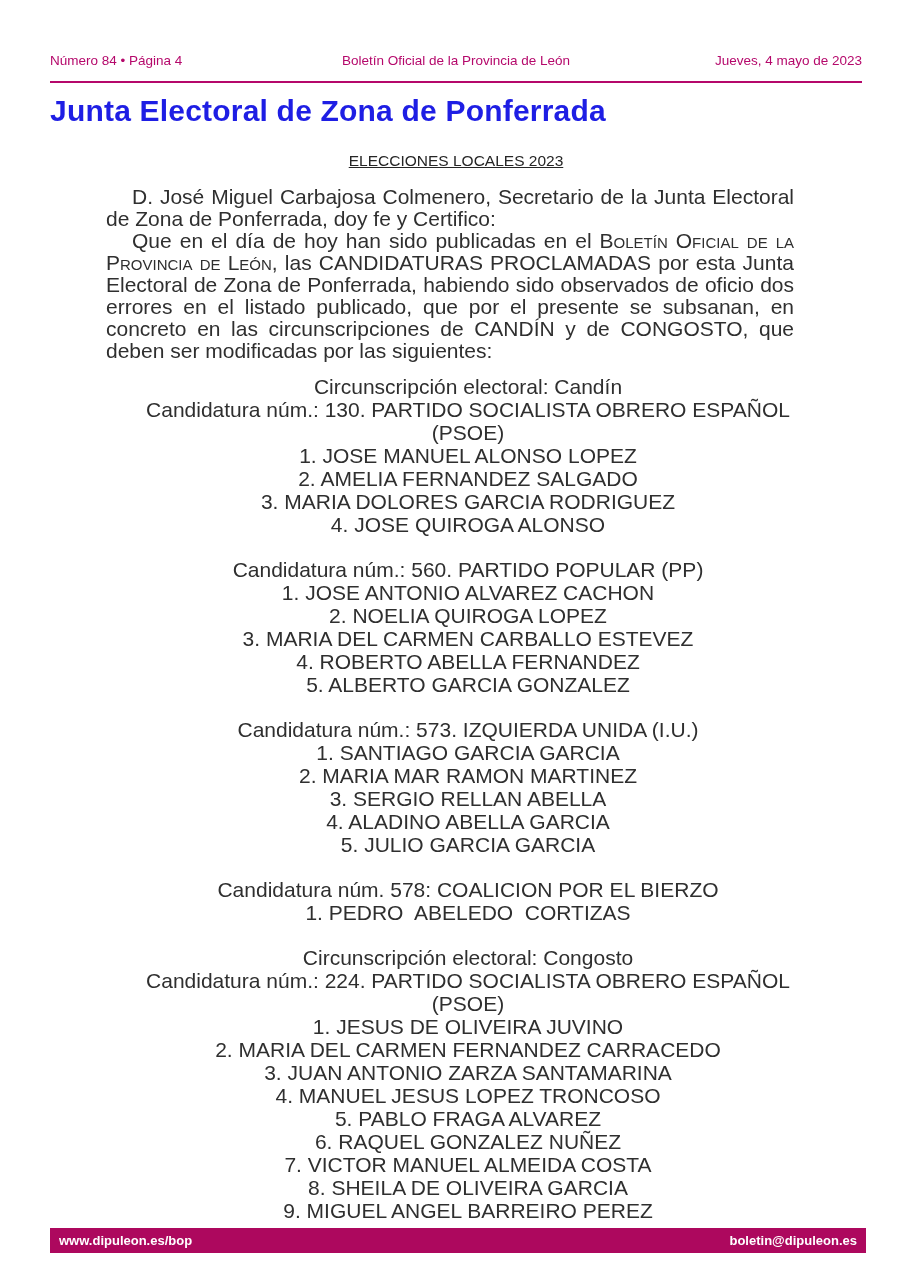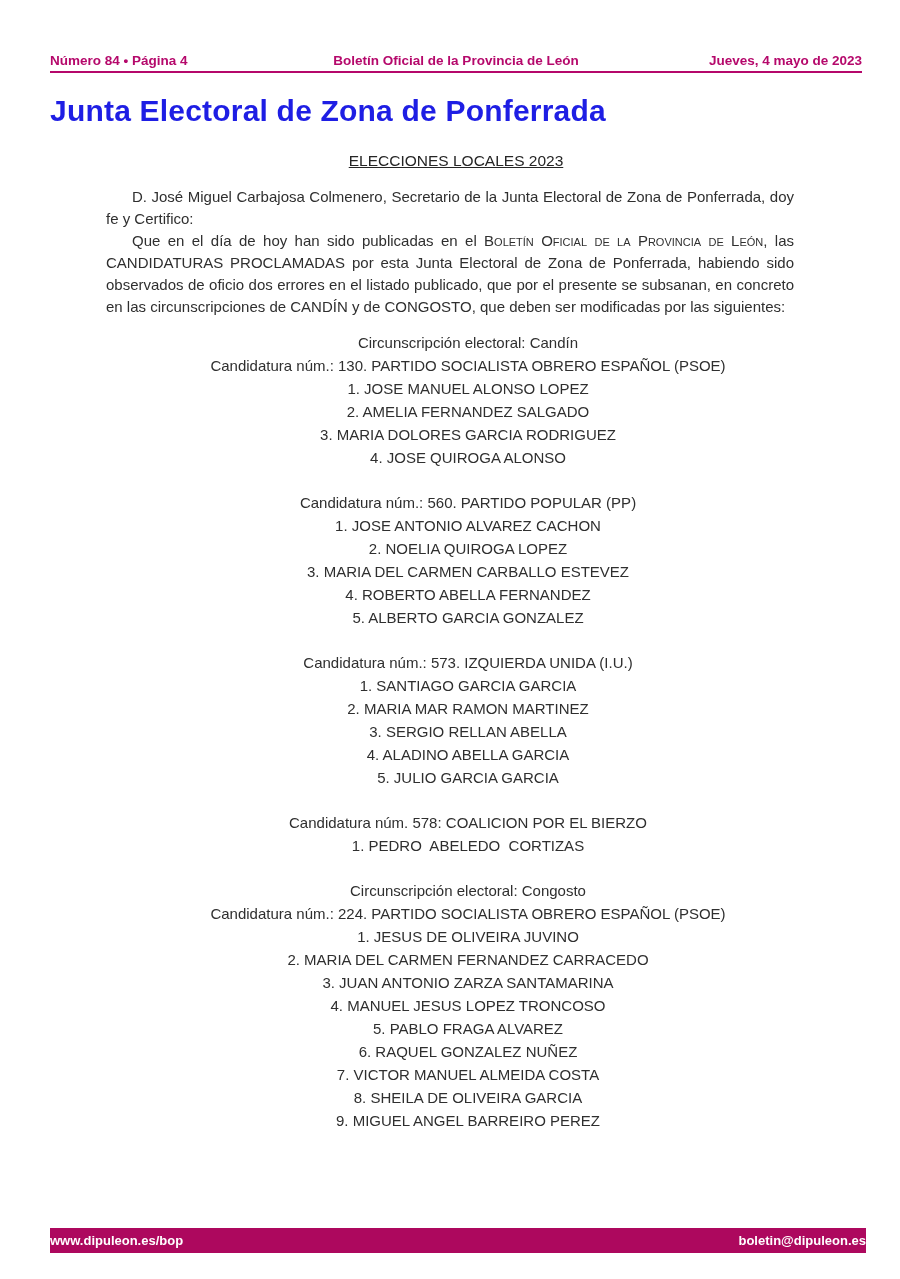--- a/index.html
+++ b/index.html
@@ -16,64 +16,64 @@
     background:#ffffff;
     font-family:"Liberation Sans",sans-serif;
     color:var(--body-text);
     overflow:hidden;
   }
   
   .masthead{
     position:absolute;left:50px;right:38px;top:53px;
     display:flex;justify-content:space-between;align-items:baseline;
     color:var(--accent);
-    font-weight:bold;font-size:13.5px;
+    font-weight:normal;font-size:13.5px;
     border-bottom:2px solid var(--accent);
-    padding-bottom:3px;
+    padding-bottom:13px;
     gap:15px;
   }
   .masthead .center{position:absolute;left:0;right:0;text-align:center;}
   
   .doc-title{
     position:absolute;left:50px;right:38px;top:94px;
     color:var(--title-blue);
     font-size:30px;font-weight:bold;
     letter-spacing:0.2px;
   }
   .doc-subtitle{
     position:absolute;left:50px;right:38px;top:152px;
     text-align:center;
     font-size:15.5px;
     color:#252525;
     text-decoration:underline;
   }
   
   .content{
     position:absolute;left:106px;top:186px;width:688px;
-    font-size:15px;line-height:22px;
+    font-size:21px;line-height:22px;
   }
   .content p{
     margin:0;
     text-align:justify;
     text-indent:26px;
   }
   .smallcaps{font-variant:small-caps;}
   .lists{
     margin:13px 0 0 36px;
     text-align:center;
   }
   .block{line-height:23px;}
   .block + .block{margin-top:22px;}
   .block div{white-space:pre-wrap;}
   
   .footer-bar{
     position:absolute;left:50px;top:1228px;width:816px;height:25px;
     background:var(--footer-bg);
     display:flex;justify-content:space-between;align-items:center;
-    padding:0 0;
+    padding:0 9px;
     color:#ffffff;font-size:13px;font-weight:bold;
   }
 </style>
 </head>
 <body>
 
 <div class="page">
 
   <div class="masthead">
     <span>Número 84 • Página 4</span>

